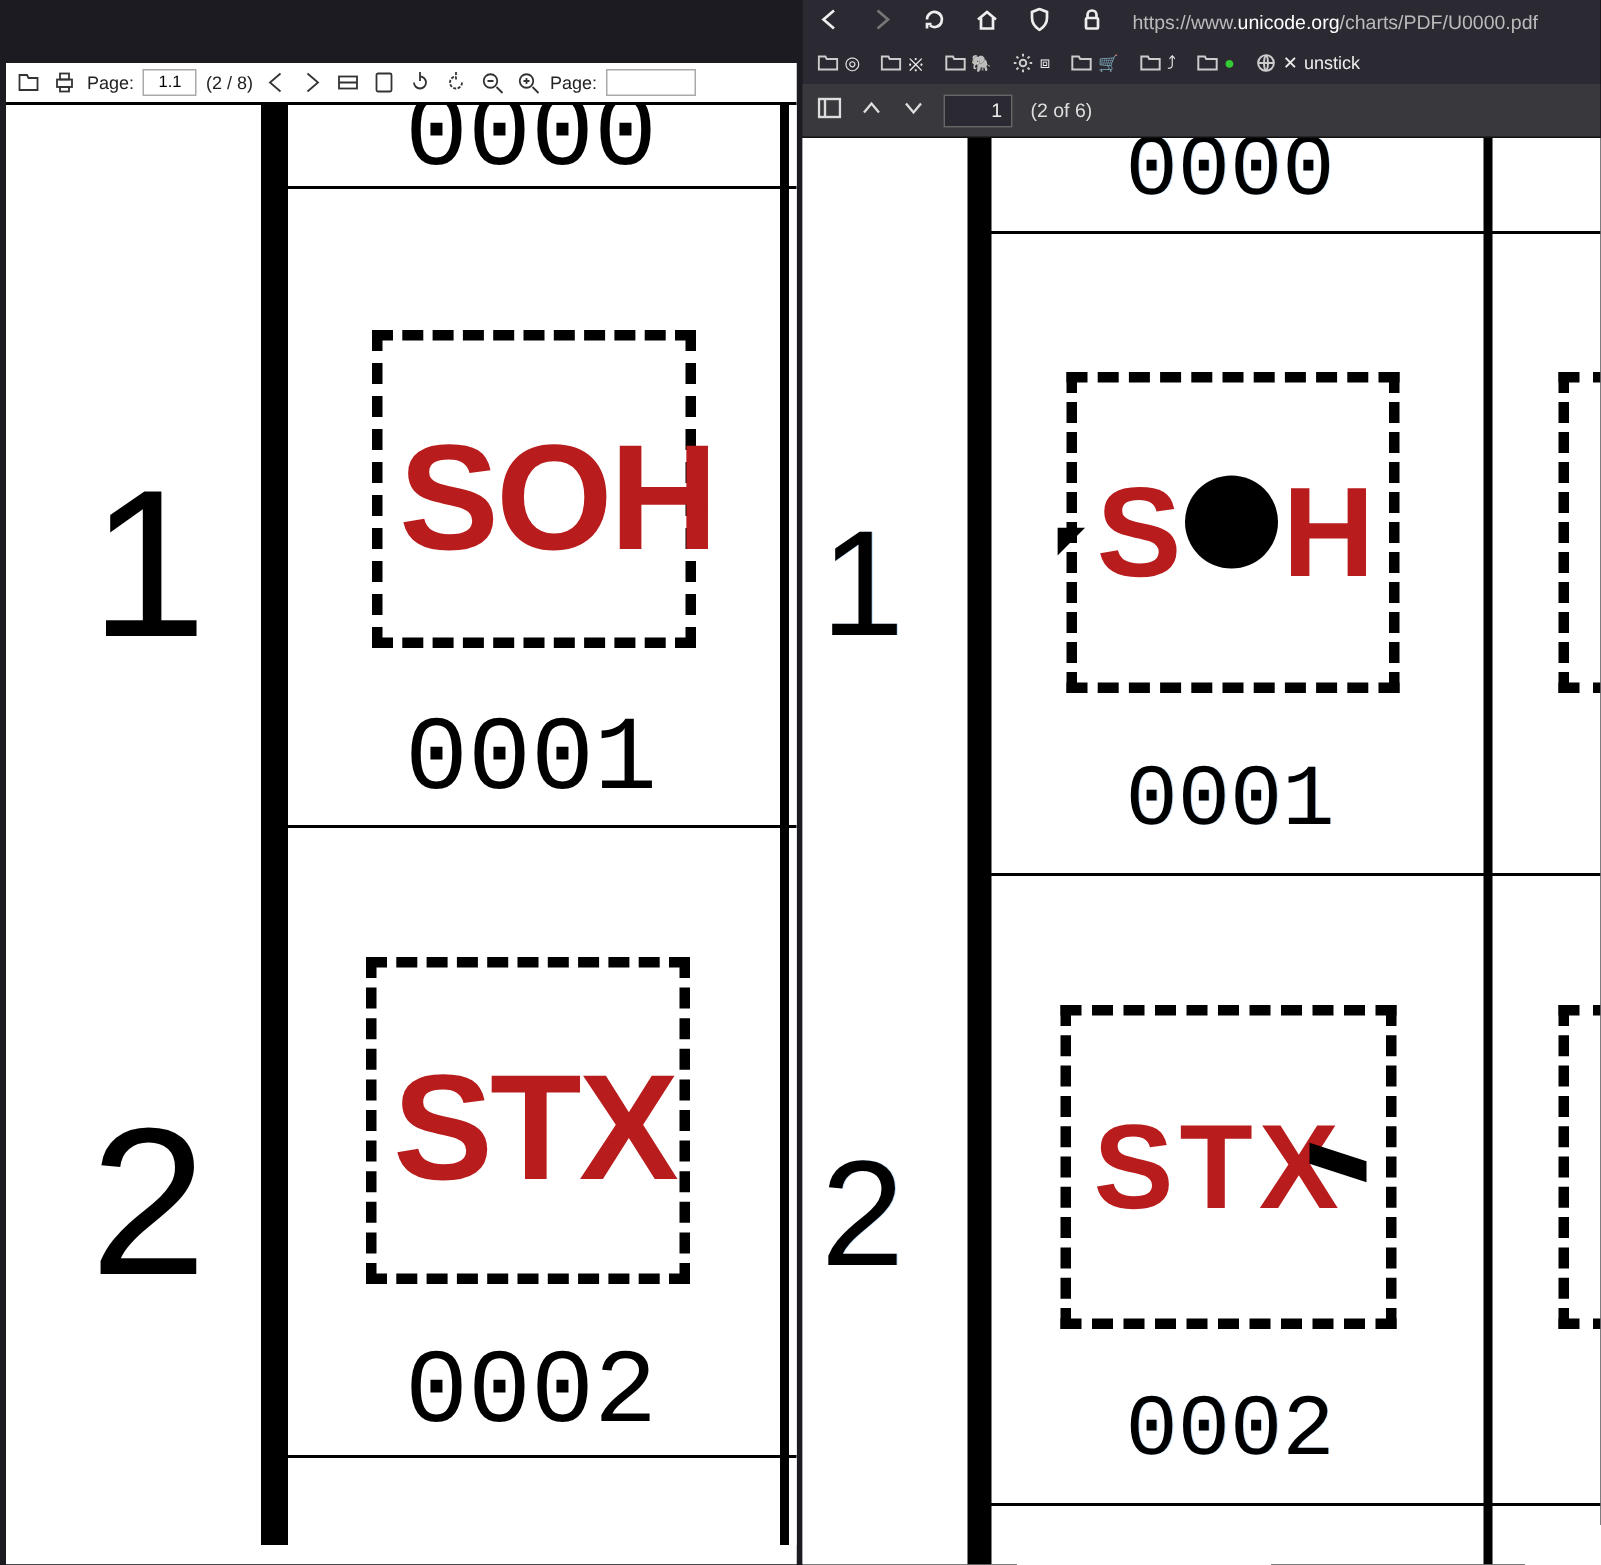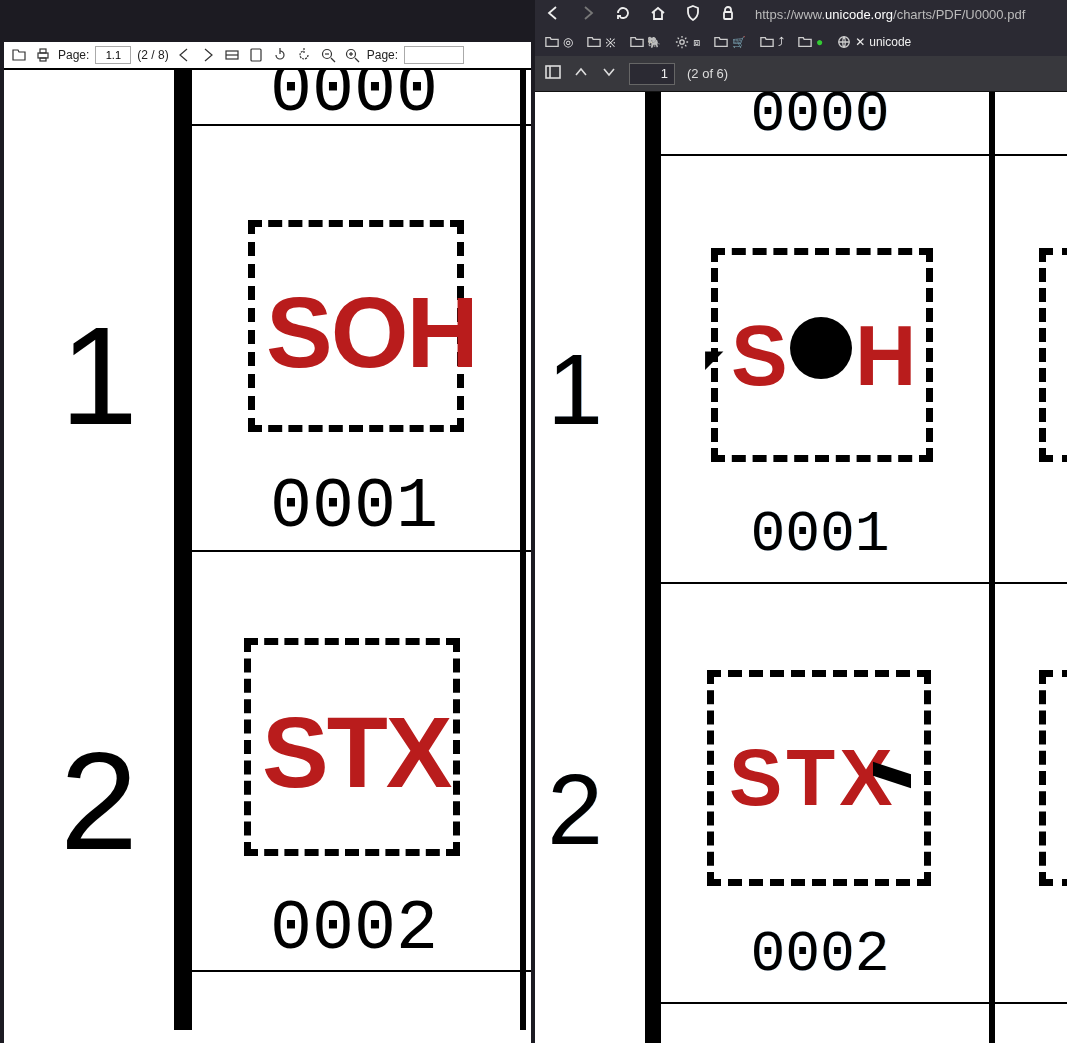--- a/index.html
+++ b/index.html
@@ -382,21 +382,21 @@
           <path d="M1 3h5l1 2h8v8H1z"></path>
         </svg>
         <span style="color:#3c3">●</span>
       </div>
     <div class="bm-item">
       <svg viewBox="0 0 16 16">
           <circle cx="8" cy="8" r="6"></circle>
           <path d="M2 8h12M8 2c2 2 2 10 0 12M8 2c-2 2-2 10 0 12"></path>
         </svg>
       <span>✕</span>
-      <span>unicode</span>
+      <span>unstick</span>
     </div>
   </div>
 
   <div class="ff-pdfbar">
     <div><svg viewBox="0 0 16 16">
           <rect x="1" y="2" width="14" height="12"></rect>
           <line x1="5" y1="2" x2="5" y2="14"></line>
         </svg></div>
     <div><svg viewBox="0 0 16 16">
           <path d="M3 11l5-6 5 6"></path>

